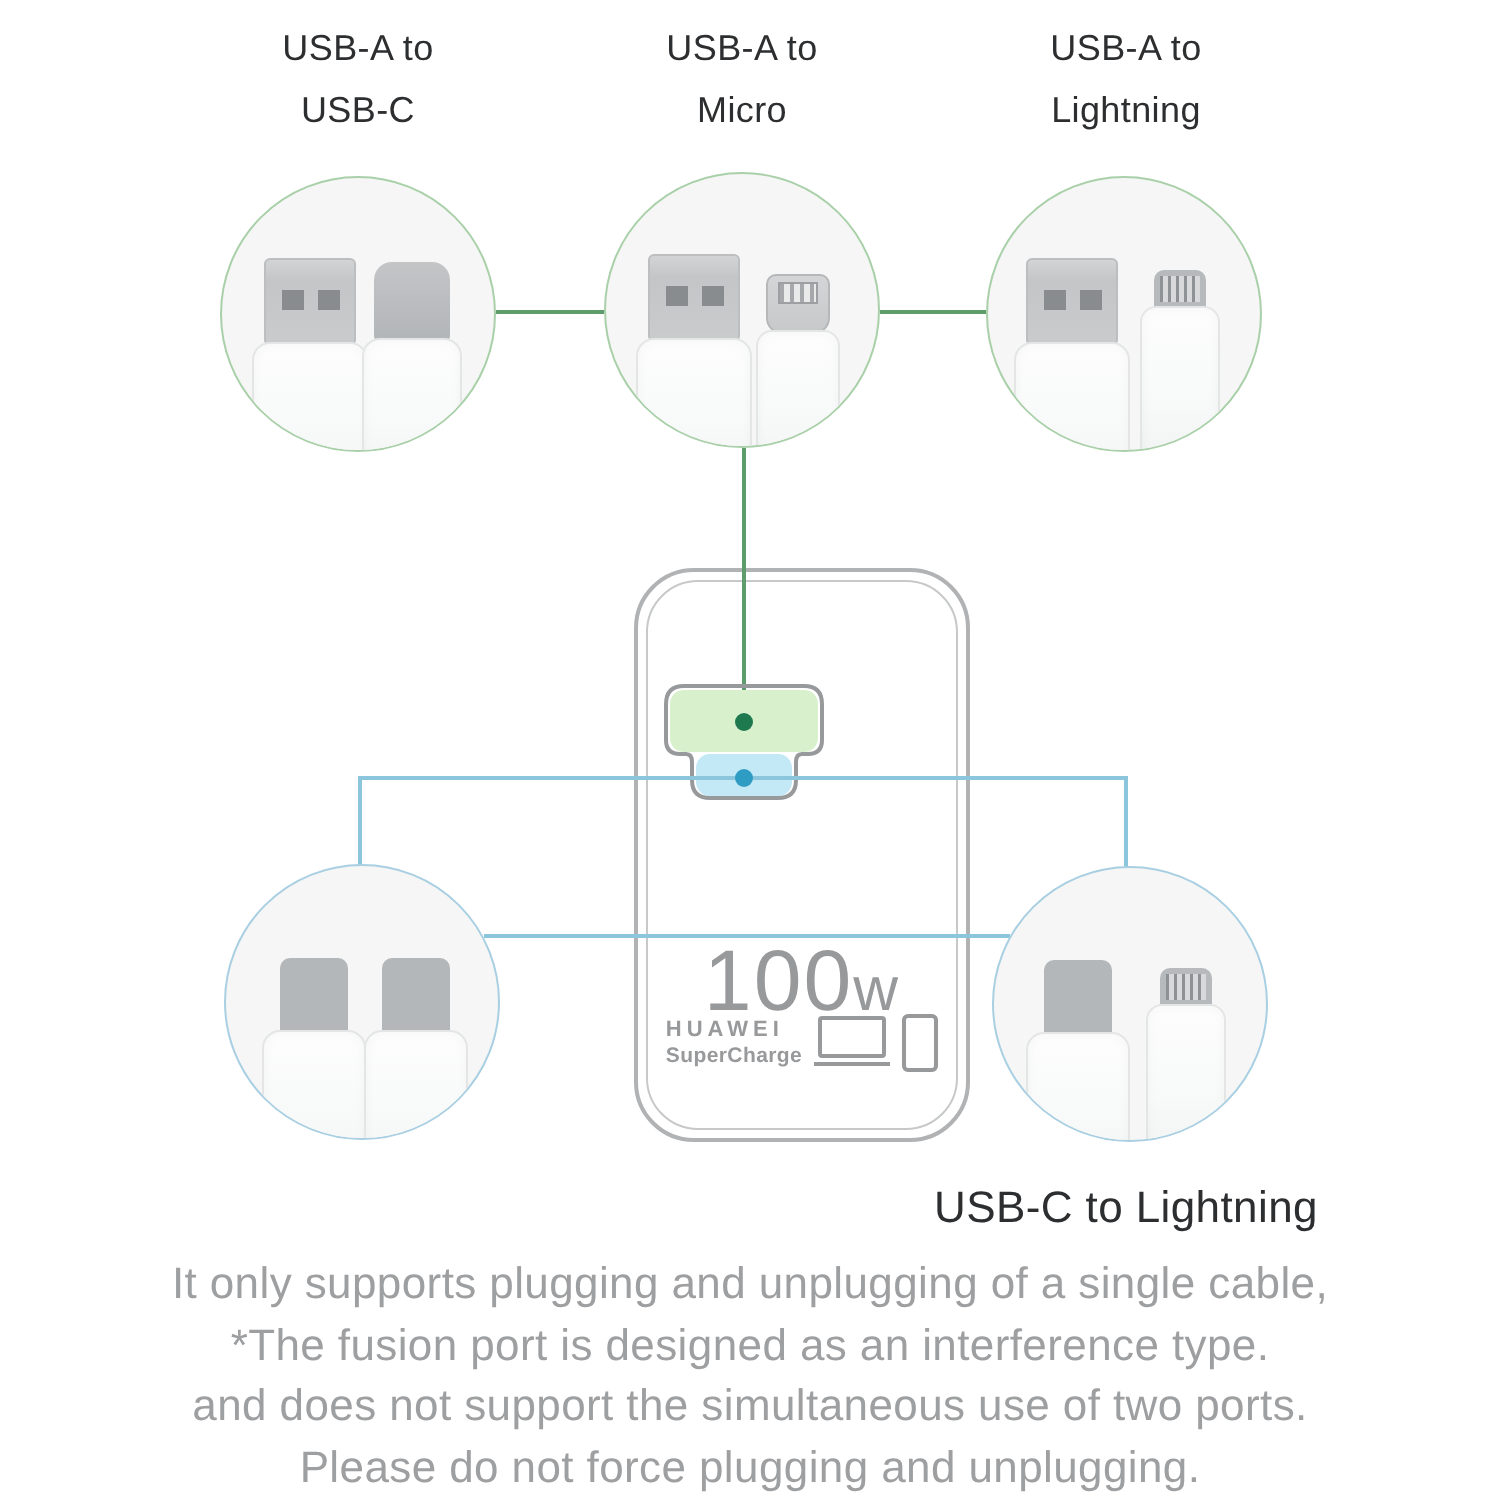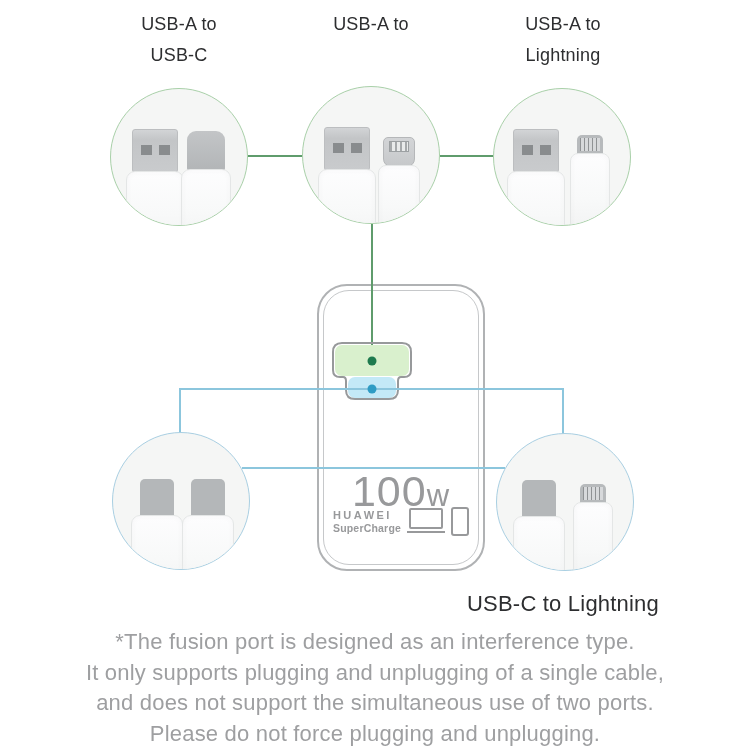--- a/index.html
+++ b/index.html
@@ -87,20 +87,21 @@
 <body>
 
 <div class="canvas">
 
   <div class="toplabel" style="left:69px;">
     <div>USB-A to</div>
     <div>USB-C</div>
   </div>
   <div class="toplabel" style="left:261px;">
     <div>USB-A to</div>
+    <div>Micro</div>
   </div>
   <div class="toplabel" style="left:453px;">
     <div>USB-A to</div>
     <div>Lightning</div>
   </div>
 
   <div class="charger">
     <div class="inner"></div>
     <div class="watt"><span>100</span><span class="unit">w</span></div>
     <div class="brandrow">
@@ -195,19 +196,19 @@
     </div>
     <div class="conn lightning low" style="left:66px;">
       <div class="cap"></div>
       <div class="body"></div>
     </div>
   </div>
 
   <div class="botlabel" style="left:413px;">USB-C to Lightning</div>
 
   <div class="note">
+    <div>It only supports plugging and unplugging of a single cable,</div>
     <div>*The fusion port is designed as an interference type.</div>
-    <div>It only supports plugging and unplugging of a single cable,</div>
     <div>and does not support the simultaneous use of two ports.</div>
     <div>Please do not force plugging and unplugging.</div>
   </div>
 
 </div>
 
 </body></html>

